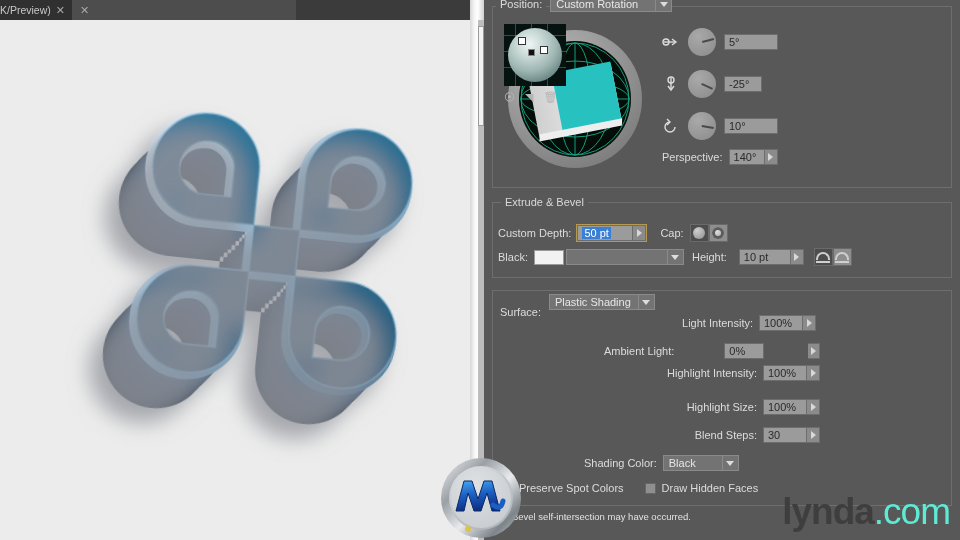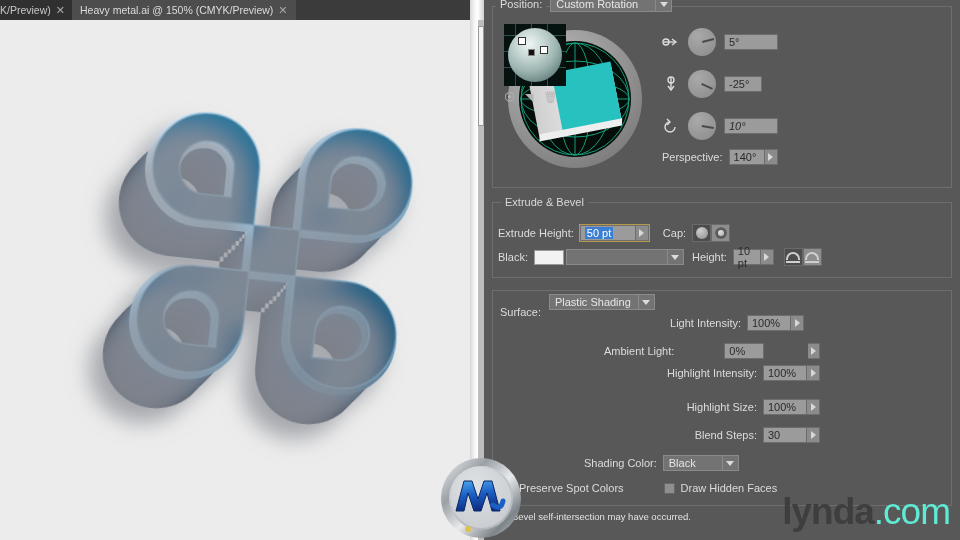--- a/index.html
+++ b/index.html
@@ -112,21 +112,21 @@
   .bev-arc { position: absolute; left: 0; top: 0; width: 14px; height: 8px;
              border: 2px solid #cfcfcf; border-bottom: none; border-radius: 7px 7px 0 0; }
   .bev-base { position: absolute; left: 0; bottom: 0; width: 14px; height: 2px; background: #cfcfcf; }
 
   .swatch { width: 30px; height: 15px; background: #f2f2f2; border: 1px solid #9a9a9a; }
 
   
   .tooltip { position: absolute; background: #d9d9d9; border: 1px solid #6f6f6f;
              color: #2b2b2b; font-size: 11px; padding: 2px 6px; white-space: nowrap; z-index: 40; }
 
-  .checkrow { position: absolute; display: flex; align-items: center; gap: 40px; }
+  .checkrow { position: absolute; display: flex; align-items: center; gap: 21px; }
   .cb { display: inline-flex; align-items: center; gap: 6px; }
   .box { width: 11px; height: 11px; background: #8f8f8f; border: 1px solid #666; }
 
   .warn { position: absolute; font-size: 9.5px; color: #e2e2e2; white-space: nowrap; }
 
   
   .lynda-text { position: absolute; right: 10px; bottom: 10px; font-size: 37px;
                 letter-spacing: -1px; line-height: 1; display: flex; align-items: baseline; }
   .ly-a { color: #3e3e3e; font-weight: bold; }
   .ly-b { color: #5eead4; }
@@ -141,21 +141,20 @@
 
     <div class="tabbar">
       <div class="tab-strip-fill"></div>
 
       <div class="tab inactive">
         <span>K/Preview)</span>
         <span class="x">✕</span>
       </div>
 
       <div class="tab active">
-        <span>Heavy metal.ai @ 150% (CMYK/Preview)</span>
         <span class="x">✕</span>
       </div>
     </div>
 
     <div class="canvas">
 
       <svg class="artwork" viewBox="0 0 500 500">
         <defs>
           <linearGradient id="face" x1="0" y1="0" x2="0.6" y2="1">
             <stop offset="0" stop-color="#2d7a9f"></stop>
@@ -310,38 +309,38 @@
       <svg width="18" height="16">
         <g stroke="#dcdcdc" fill="none" stroke-width="1.4">
           <path d="M13 9 A5 5 0 1 1 8 4"></path>
             <path d="M5 1 L8 4 L5 7"></path>
         </g>
       </svg>
       <div style="width:28px;height:28px;border-radius:50%;background:radial-gradient(circle at 36% 30%,#a9a9a9,#8a8a8a);margin:0 8px;position:relative;">
         <div style="position:absolute;left:14px;top:13px;width:12px;height:1.5px;background:#4a4a4a;transform-origin:0 0;transform:rotate(10deg);"></div>
       </div>
       <div class="field-wrap">
-        <span class="field" style="width:54px;font-style:italic;">10°</span>
+        <span class="field" style="width:54px;">10°</span>
       </div>
     </div>
 
     <div class="row" style="left:178px; top:149px;">
       <span class="lbl">Perspective:</span>
       <span class="field" style="width:36px; margin-left:6px;">140°</span>
       <span class="stepper">
           <i class="tri-right"></i>
         </span>
     </div>
 
     <div class="grp" style="left:8px; top:202px; width:460px; height:76px;">
       <span class="grp-label">Extrude &amp; Bevel</span>
     </div>
 
     <div class="row" style="left:14px; top:224px;">
-      <span class="lbl">Extrude Height:</span>
+      <span class="lbl">Custom Depth:</span>
       <div class="field-wrap sel" style="margin-left:6px;">
         <span class="field" style="width:56px;">
           <span class="sel-text">50 pt</span>
         </span>
         <span class="stepper">
             <i class="tri-right"></i>
           </span>
       </div>
       <span class="lbl" style="margin-left:14px;">Cap:</span>
       <span class="btn-pair" style="margin-left:6px;">
@@ -357,21 +356,21 @@
     <div class="row" style="left:14px; top:248px;">
       <span class="lbl">Black:</span>
       <span class="swatch" style="margin-left:6px;"></span>
       <div class="combo" style="width:118px; margin-left:2px;">
         <span class="cap"></span>
         <span class="arrow">
             <i class="tri-down"></i>
           </span>
       </div>
       <span class="lbl" style="margin-left:8px;">Height:</span>
-      <span class="field" style="width:28px; margin-left:6px;">10 pt</span>
+      <span class="field" style="width:52px; margin-left:12px;">10 pt</span>
       <span class="stepper">
           <i class="tri-right"></i>
         </span>
       <span class="btn-pair" style="margin-left:10px;">
         <span class="ibtn">
           <i class="bev-glyph">
               <i class="bev-arc"></i>
               <i class="bev-base"></i>
             </i>
         </span>
@@ -411,21 +410,21 @@
       <i class="lhandle" style="left:36px; top:22px;"></i>
       <i class="lhandle black" style="left:24px; top:25px;"></i>
     </div>
 
     <div class="mini-icons">
       <span class="mini-icon">⦿</span>
       <span class="mini-icon">◥</span>
       <span class="mini-icon">🗑</span>
     </div>
 
-    <div class="row" style="left:104px; top:315px; width:216px; justify-content:flex-end;">
+    <div class="row" style="left:116px; top:315px; width:216px; justify-content:flex-end;">
       <span class="lbl">Light Intensity:</span>
       <span class="field" style="width:44px; margin-left:6px;">100%</span>
       <span class="stepper">
           <i class="tri-right"></i>
         </span>
     </div>
 
     <div class="row" style="left:120px; top:343px; width:216px; justify-content:flex-end;gap:44px;">
       <span class="lbl">Ambient Light:</span>
       <span class="field" style="width:44px; margin-left:6px;">0%</span>

